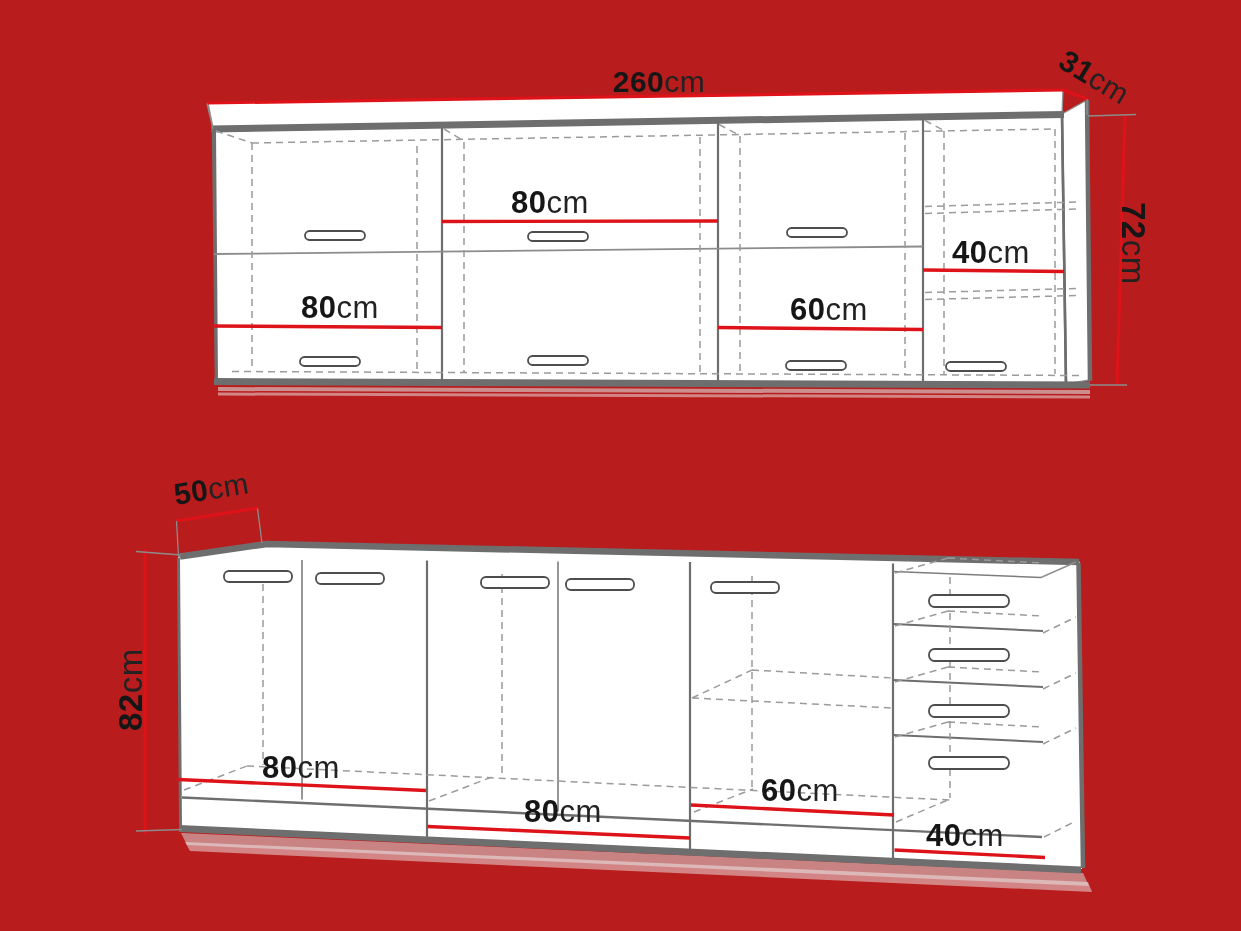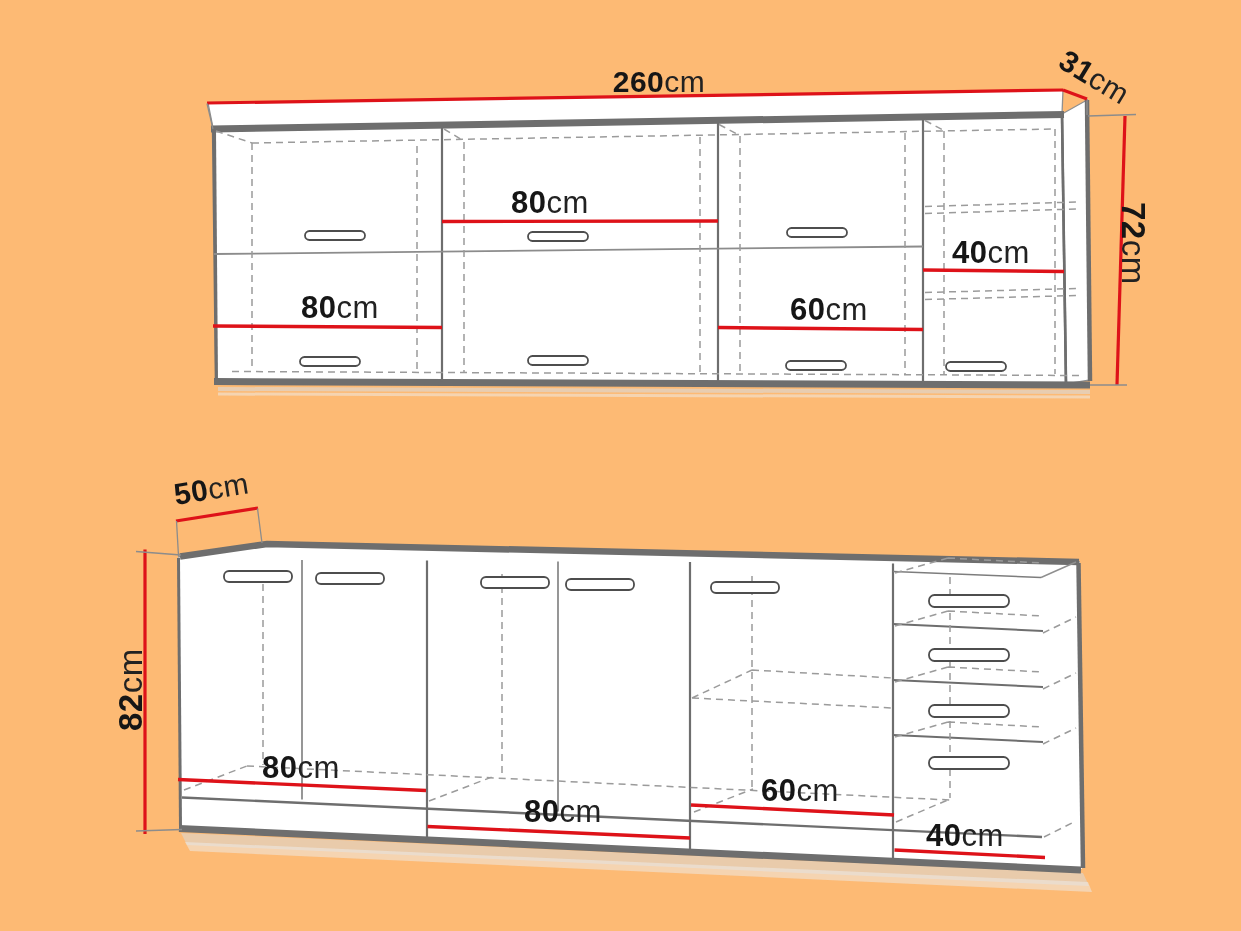--- a/index.html
+++ b/index.html
@@ -1,16 +1,16 @@
 <!DOCTYPE html>
 <html><head>
 <meta charset="utf-8">
 <style>
   html,body{margin:0;padding:0;background:#ffffff;}
-  .stage{position:relative;width:1241px;height:931px;background:#fdba74;overflow:hidden;
+  .stage{position:relative;width:1241px;height:931px;background:#b91c1c;overflow:hidden;
          font-family:"Liberation Sans", sans-serif;}
   svg{position:absolute;left:0;top:0;}
   text{fill:#161616;}
   .dim-label{font-size:31px;letter-spacing:.5px;}
   .dim-label-sm{font-size:30px;letter-spacing:.5px;}
   .dim-label-rot{font-size:33px;letter-spacing:.5px;}
   .num{font-weight:700;}
   .unit{font-weight:400;fill:#222222;}
   .outline{stroke:#6f6f6f;fill:none;}
   .thin{stroke:#8f8f8f;stroke-width:1.3;fill:none;}

